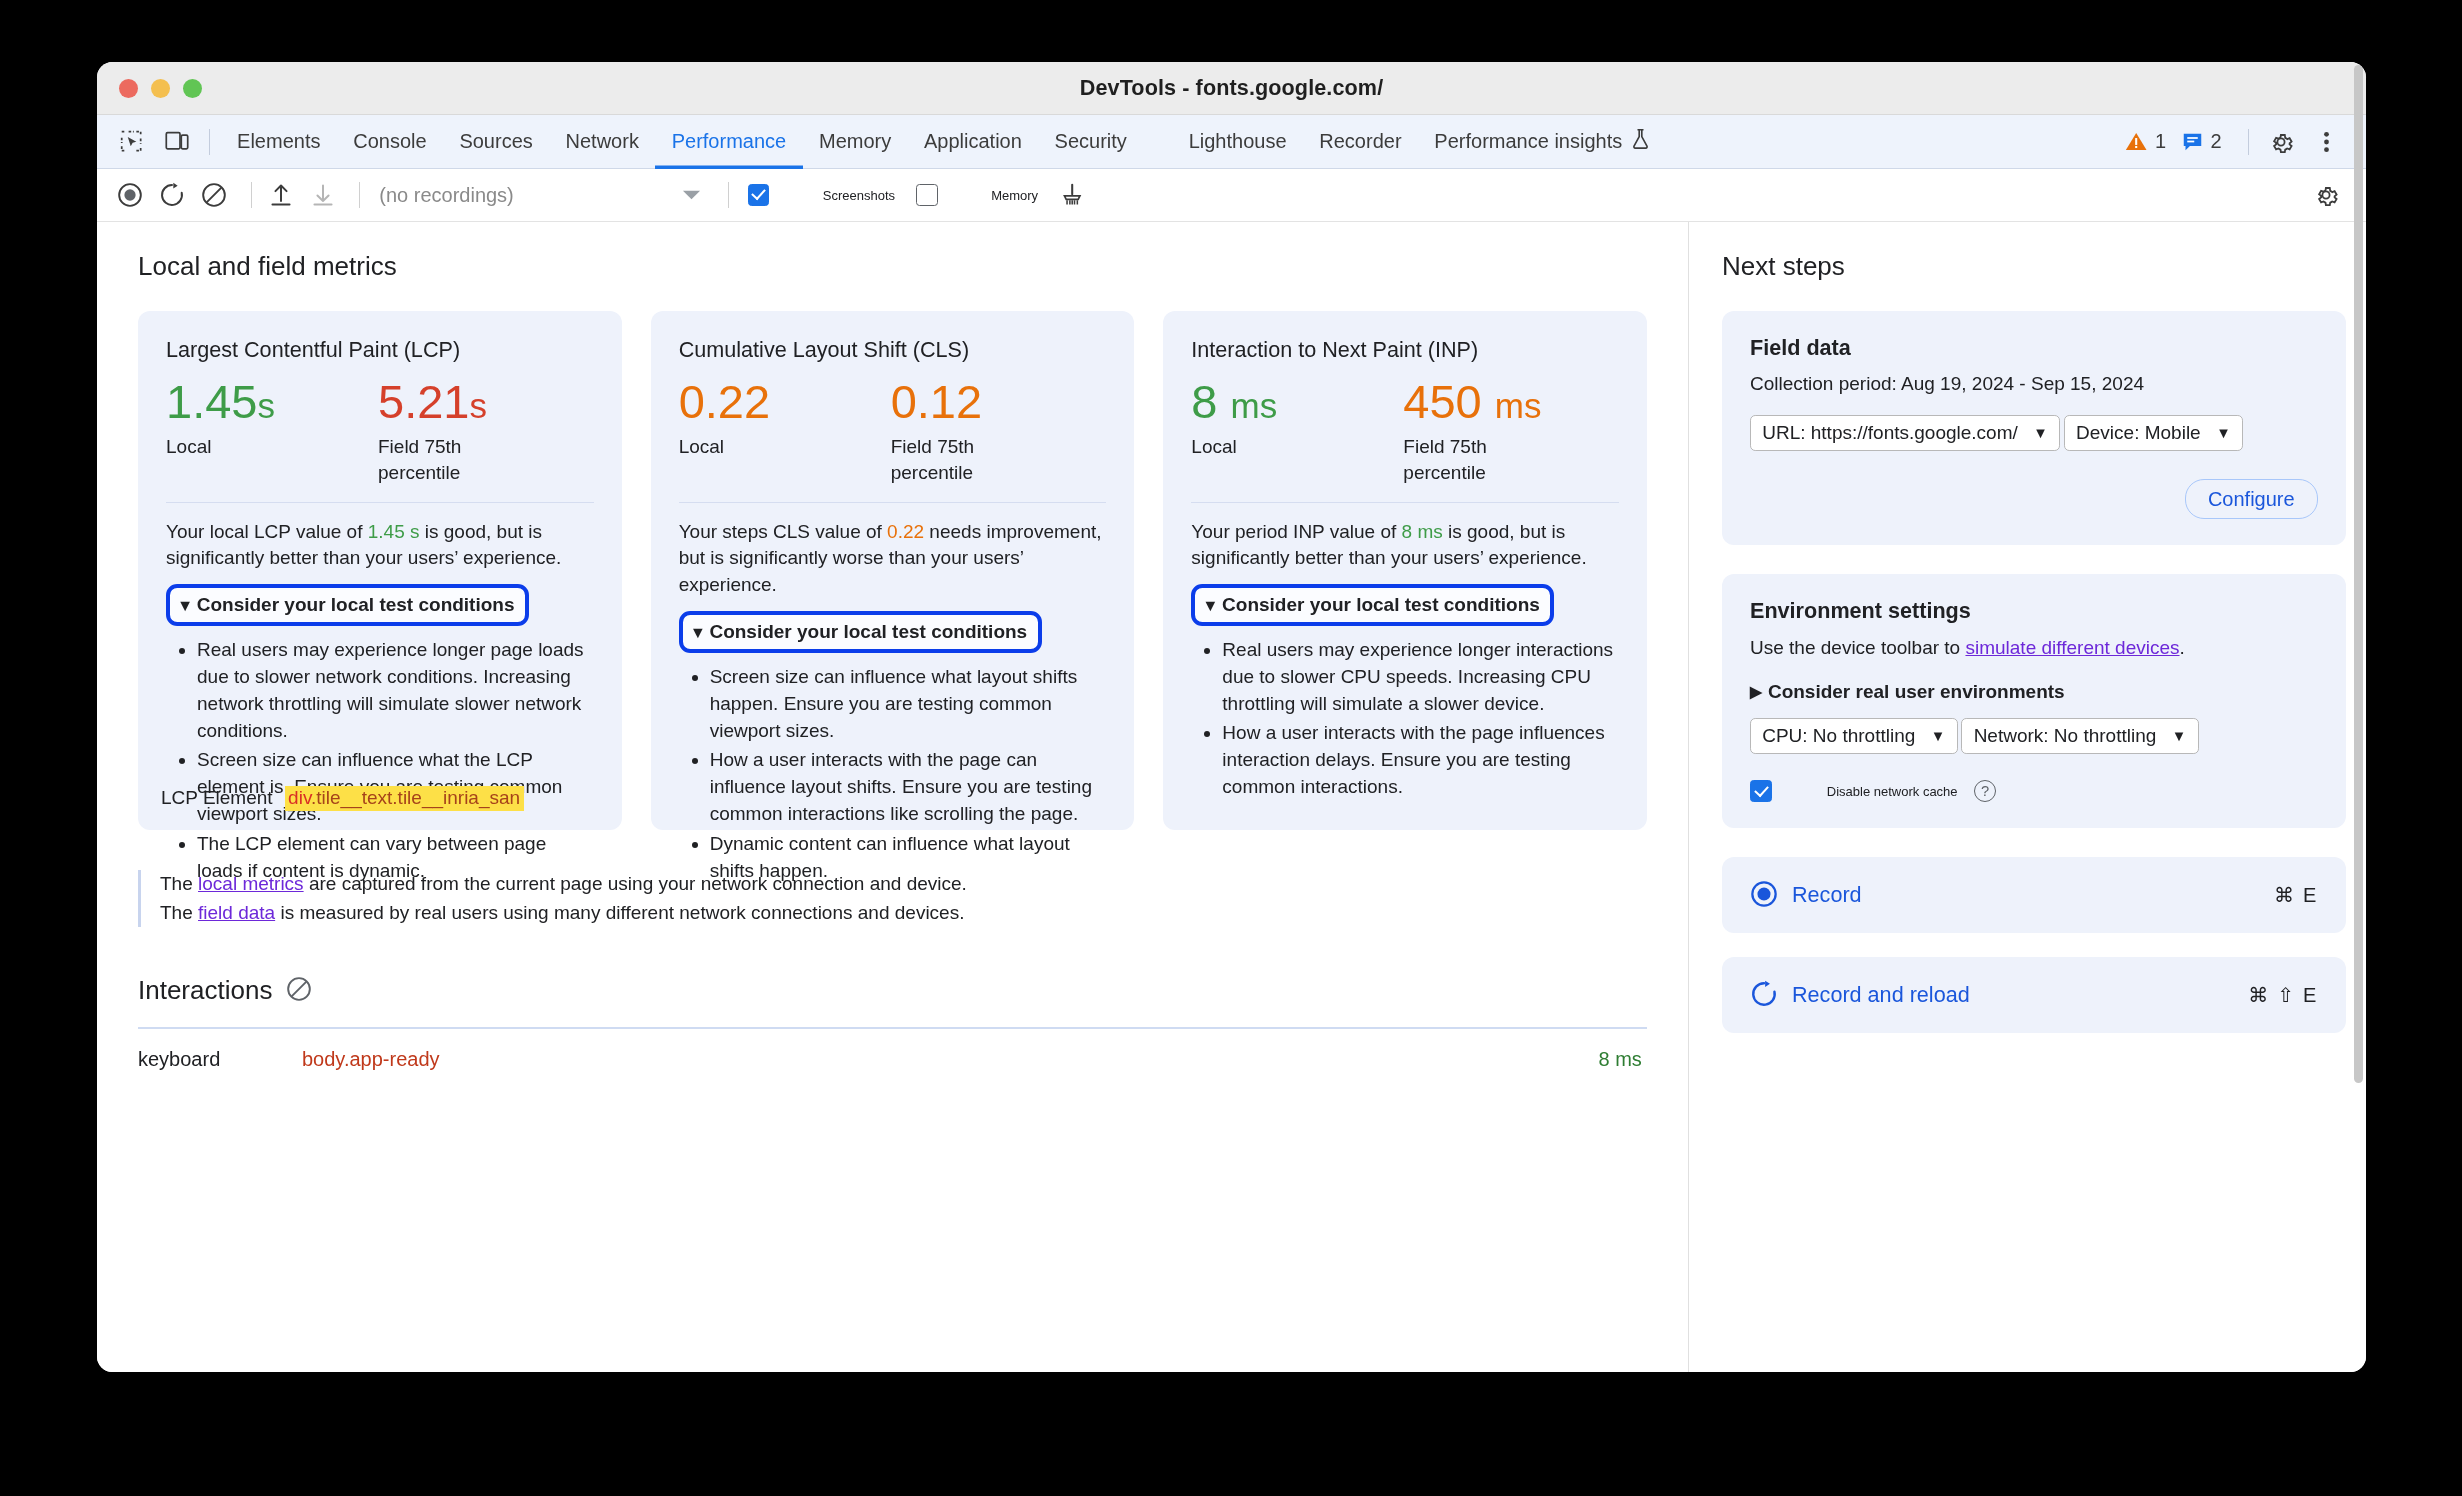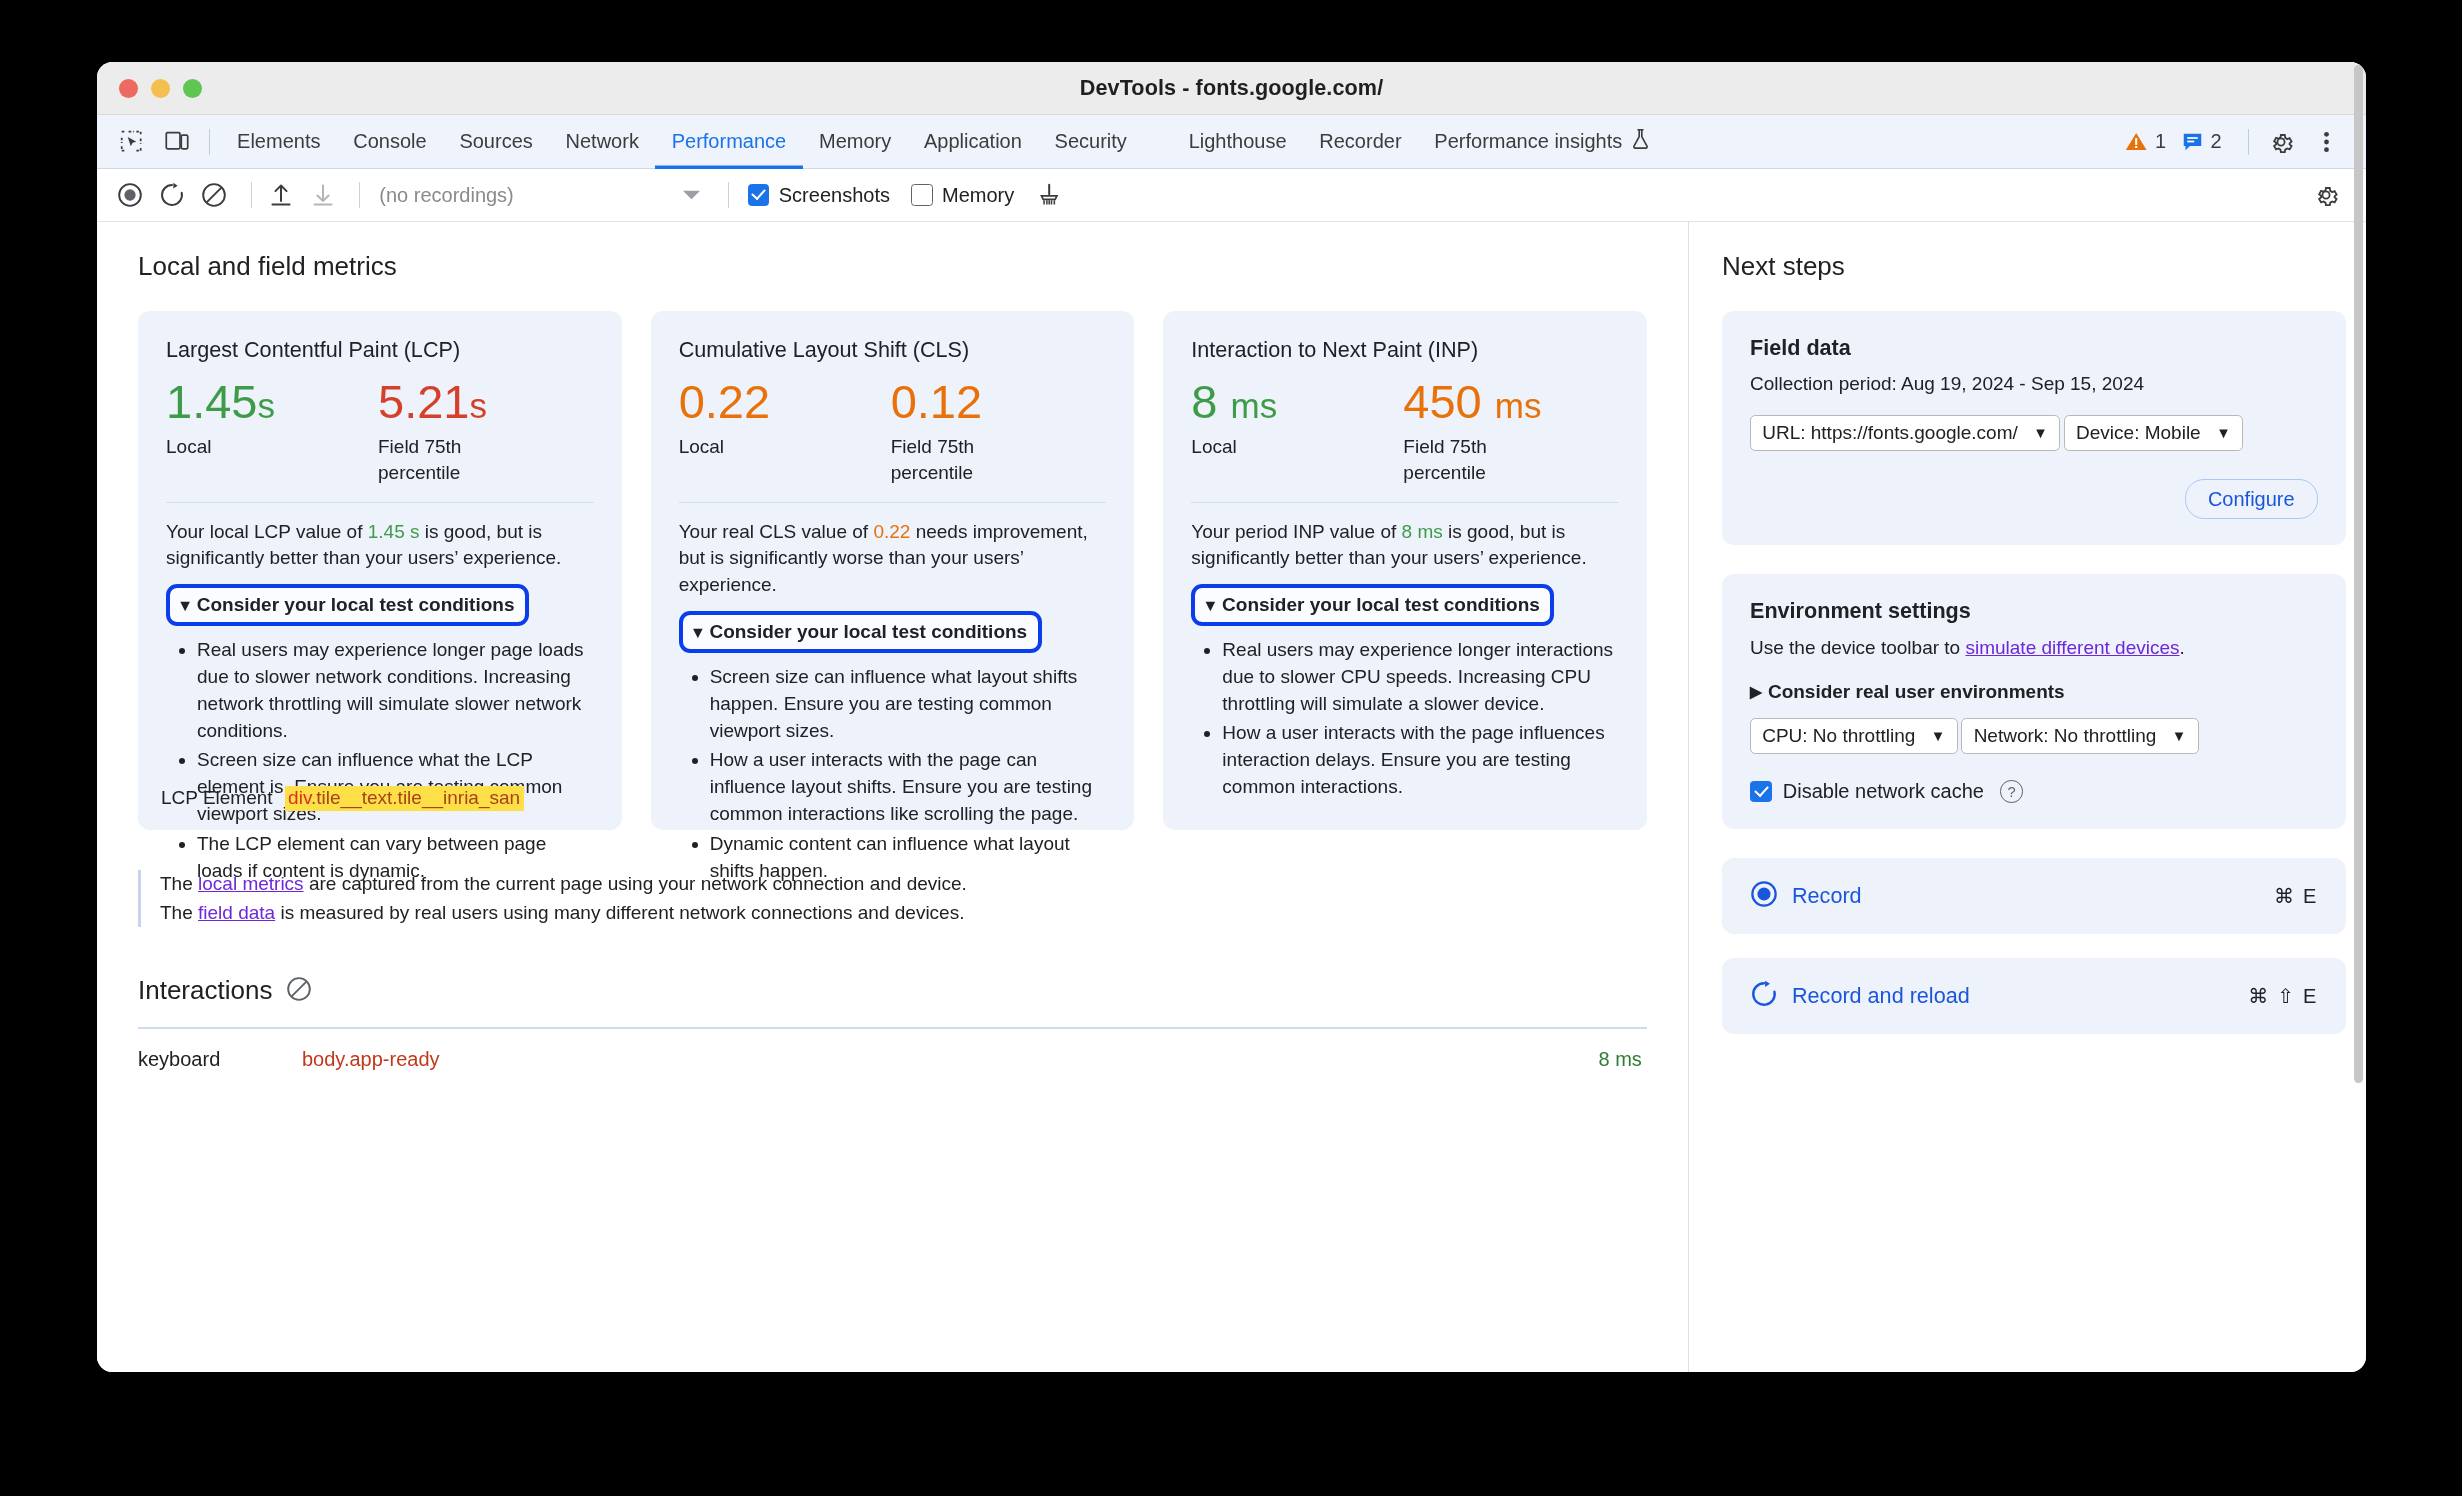--- a/index.html
+++ b/index.html
@@ -86,21 +86,21 @@
     width: 21.6px; height: 21.6px; border-radius: 3.5px;
     border: 1.7px solid #5f6368; background: #fff;
     display: flex; align-items: center; justify-content: center;
   }
   .chk.checked { background: #1a73e8; border-color: #1a73e8; }
   .chk.checked::after {
     content: ""; width: 6px; height: 11.2px;
     border: solid #fff; border-width: 0 2.6px 2.6px 0;
     transform: rotate(42deg) translate(-0.9px,-1.7px);
   }
-  .chk-label { font-size: 20px; color: #202124; }
+  .chk-label { font-size: 13px; color: #202124; margin-left: 44px; }
   
   .content { display: flex; height: calc(1310px - 53px - 54px - 53px); background:#fff; }
   .left-pane {
     width: 1592px; padding: 29px 41px 0 41px;
     border-right: 0.9px solid #e0e0e0; overflow: hidden;
     position: relative;
   }
   .right-pane { flex: 1; padding: 29px 20px 0 33px; position: relative; }
   .section-title { font-size: 26px; color: #202124; font-weight: normal; margin: 0 0 29px 0; }
   
@@ -410,21 +410,21 @@
             </div>
             <div class="val-col">
               <div class="big mid">
                 <span>0.12</span>
               </div>
               <div class="val-label" style="max-width:138px">Field 75th percentile</div>
             </div>
           </div>
           <div class="divider"></div>
           <div class="desc">
-            <span>Your real CLS value of </span><span class="mid">0.22</span><span> needs improvement, but is significantly worse than your users’ experience.</span>
+            <span>Your steps CLS value of </span><span class="mid">0.22</span><span> needs improvement, but is significantly worse than your users’ experience.</span>
           </div>
           <div class="summary-row">
             <span class="tri">▼</span>
             <span>Consider your local test conditions</span>
           </div>
           <ul class="bullets">
             <li>Screen size can influence what layout shifts happen. Ensure you are testing common viewport sizes.</li>
             <li>How a user interacts with the page can influence layout shifts. Ensure you are testing common interactions like scrolling the page.</li>
             <li>Dynamic content can influence what layout shifts happen.</li>
           </ul>

